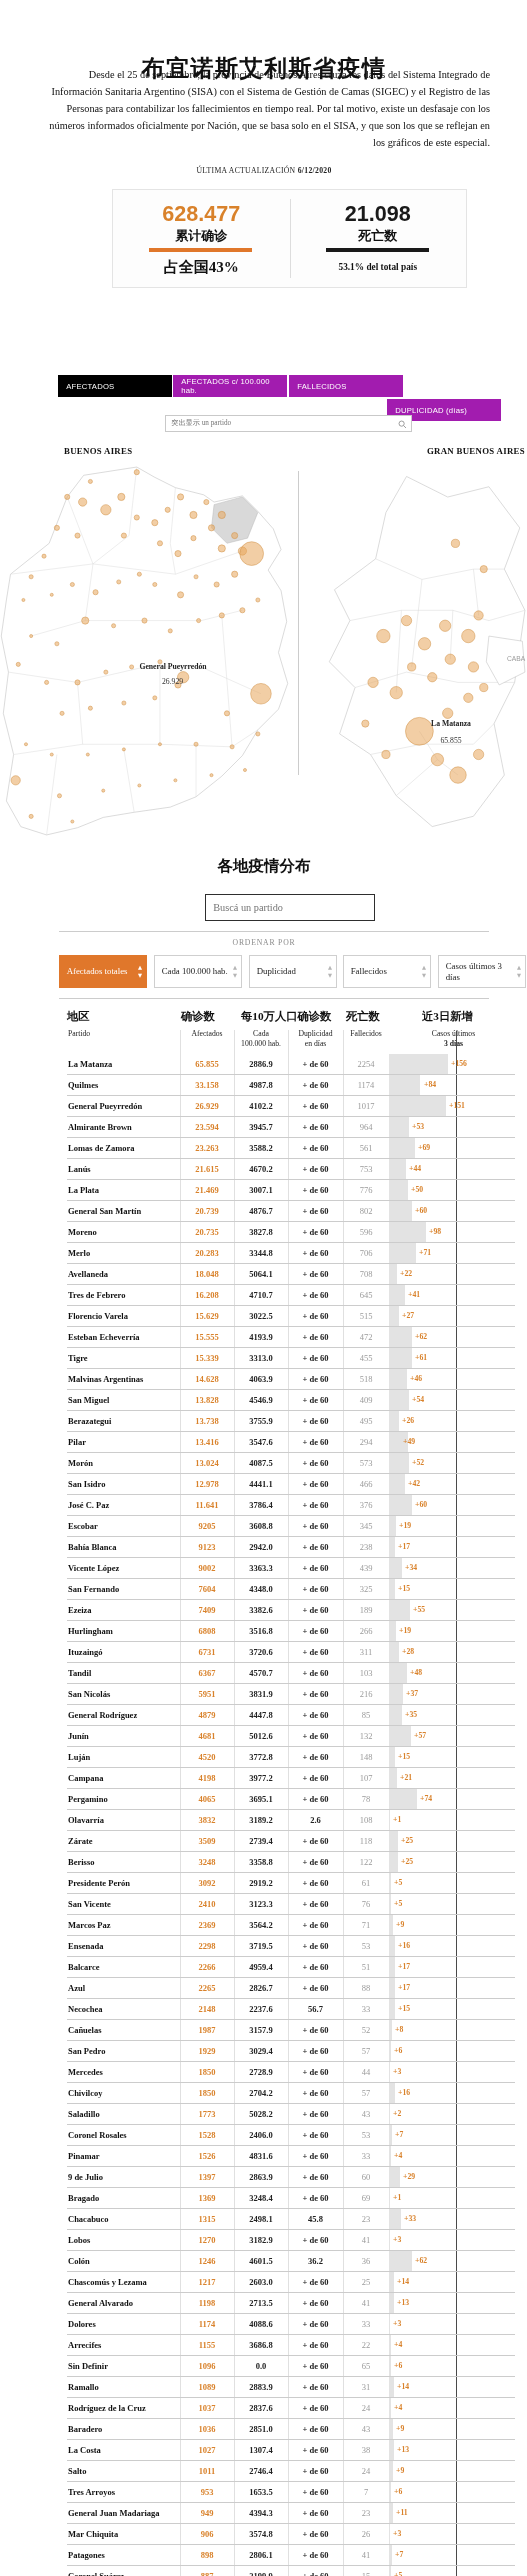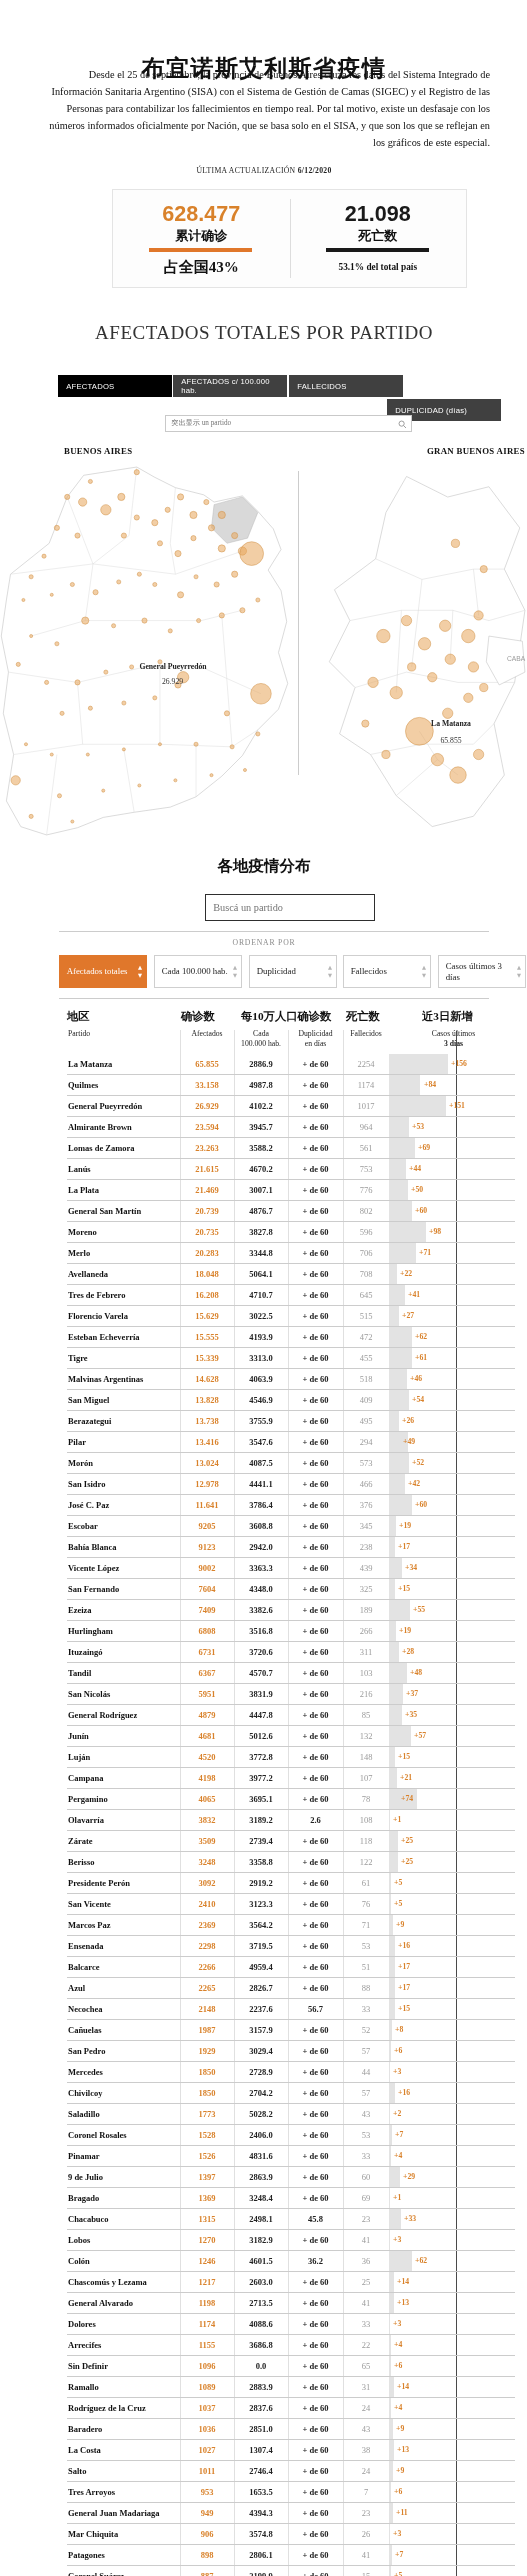--- a/index.html
+++ b/index.html
@@ -23,21 +23,21 @@
               font-family:"Liberation Sans",sans-serif;}
   .stat-label{position:absolute;left:0;right:0;top:37px;text-align:center;font-size:13px;font-weight:bold;}
   .stat-rule{position:absolute;left:50%;top:58px;width:103px;height:3.6px;margin-left:-52px;}
   .stat-note-cn{position:absolute;left:0;right:0;top:68px;text-align:center;font-size:15px;font-weight:bold;}
   .stat-note-es{position:absolute;left:0;right:0;top:72px;text-align:center;font-size:9.3px;font-weight:bold;}
 
   
   #map-heading{left:0;right:0;top:322px;font-size:19px;letter-spacing:0.5px;color:#333;}
   #tabs{left:58px;top:375px;width:462px;height:22px;font-family:"Liberation Sans",sans-serif;}
   .tab{position:absolute;top:0;height:22px;color:#fff;font-size:7.7px;letter-spacing:0.2px;
-       display:flex;align-items:center;padding-left:8.2px;box-sizing:border-box;background:#404040;cursor:pointer;}
+       display:flex;align-items:center;padding-left:8.2px;box-sizing:border-box;background:#a21caf;cursor:pointer;}
   .tab.sel{background:#000;}
   #search1{left:165px;top:415px;width:247px;height:16.5px;border:0.5px solid #c9c9c9;box-sizing:border-box;background:#fff;}
   #search1 input{border:0;outline:0;width:222px;height:100%;padding:0 5.2px;font-family:"Liberation Serif",serif;
                  font-size:7.2px;color:#444;background:transparent;}
   #search1 svg{position:absolute;right:4.1px;top:3.6px;}
   .map-label{top:446px;font-size:8.8px;font-weight:bold;letter-spacing:0.3px;}
   #map-divider{left:298px;top:471px;width:0.5px;height:304px;background:#ccc;}
   .map-annot-name{font-size:7.7px;font-weight:bold;color:#222;text-align:center;white-space:nowrap;}
   .map-annot-val{font-size:7.7px;color:#333;text-align:center;}
   #caba-label{left:507px;top:655px;font-size:6.7px;color:#9a9a9a;font-family:"Liberation Sans",sans-serif;}
@@ -97,21 +97,20 @@
     </div>
     <div class="stat-divider"></div>
     <div class="stat-half" style="right:0">
       <div class="stat-value" style="color:#1a1a1a">21.098</div>
       <div class="stat-label">死亡数</div>
       <div class="stat-rule" style="background:#1a1a1a"></div>
       <div class="stat-note-es">53.1% del total país</div>
     </div>
   </div>
 
-  <div class="abs ctr" id="map-heading">AFECTADOS TOTALES POR PARTIDO</div>
   <div class="abs" id="tabs">
       <div class="tab sel" style="left: 0px; width: 114px;">AFECTADOS</div>
       <div class="tab" style="left: 115px; width: 114px;">AFECTADOS c/ 100.000 hab.</div>
       <div class="tab" style="left: 231px; width: 114px;">FALLECIDOS</div>
       <div class="tab" style="left: 329px; width: 114px; margin-top: 24px;">DUPLICIDAD (días)</div>
     </div>
 
   <div class="abs" id="search1">
     <input type="text" placeholder="突出显示 un partido" style="">
     <svg width="8.8" height="8.8" viewBox="0 0 17 17">
@@ -658,21 +657,21 @@
         <span class="bar" style="width:7.7px"></span>
         <span class="delta" style="left:333px">+21</span>
       </div>
       <div class="trow">
         <span class="name">Pergamino</span>
         <span class="num c-af">4065</span>
         <span class="num c-ca">3695.1</span>
         <span class="num c-du">+ de 60</span>
         <span class="num c-fa">78</span>
         <span class="bar" style="width:28px"></span>
-        <span class="delta" style="left:334px">+74</span>
+        <span class="delta" style="left:353px">+74</span>
       </div>
       <div class="trow">
         <span class="name">Olavarría</span>
         <span class="num c-af">3832</span>
         <span class="num c-ca">3189.2</span>
         <span class="num c-du">2.6</span>
         <span class="num c-fa">108</span>
         <span class="bar" style="width:0.5px"></span>
         <span class="delta" style="left:326px">+1</span>
       </div>

